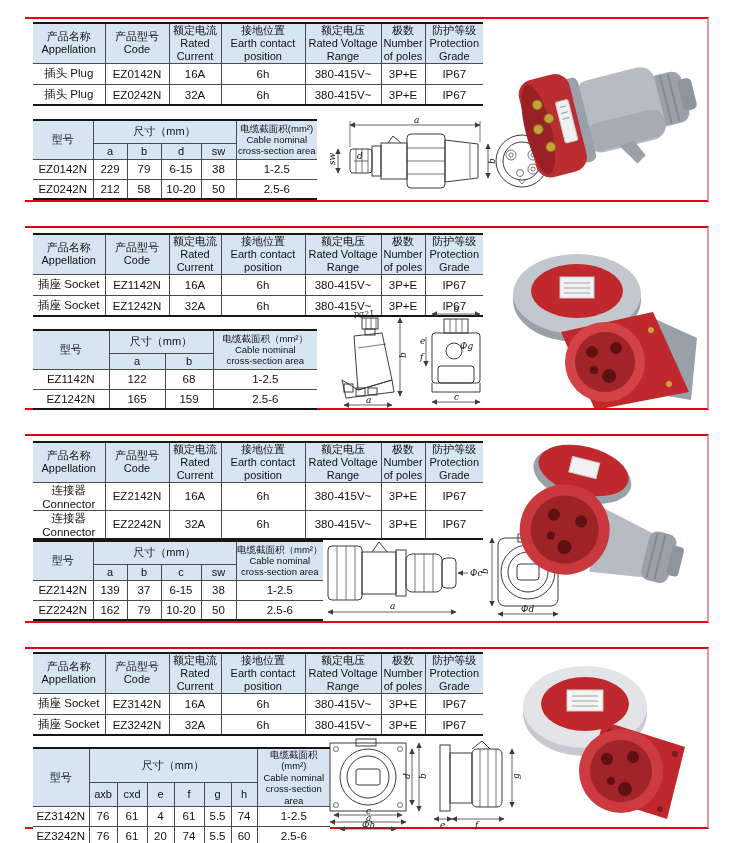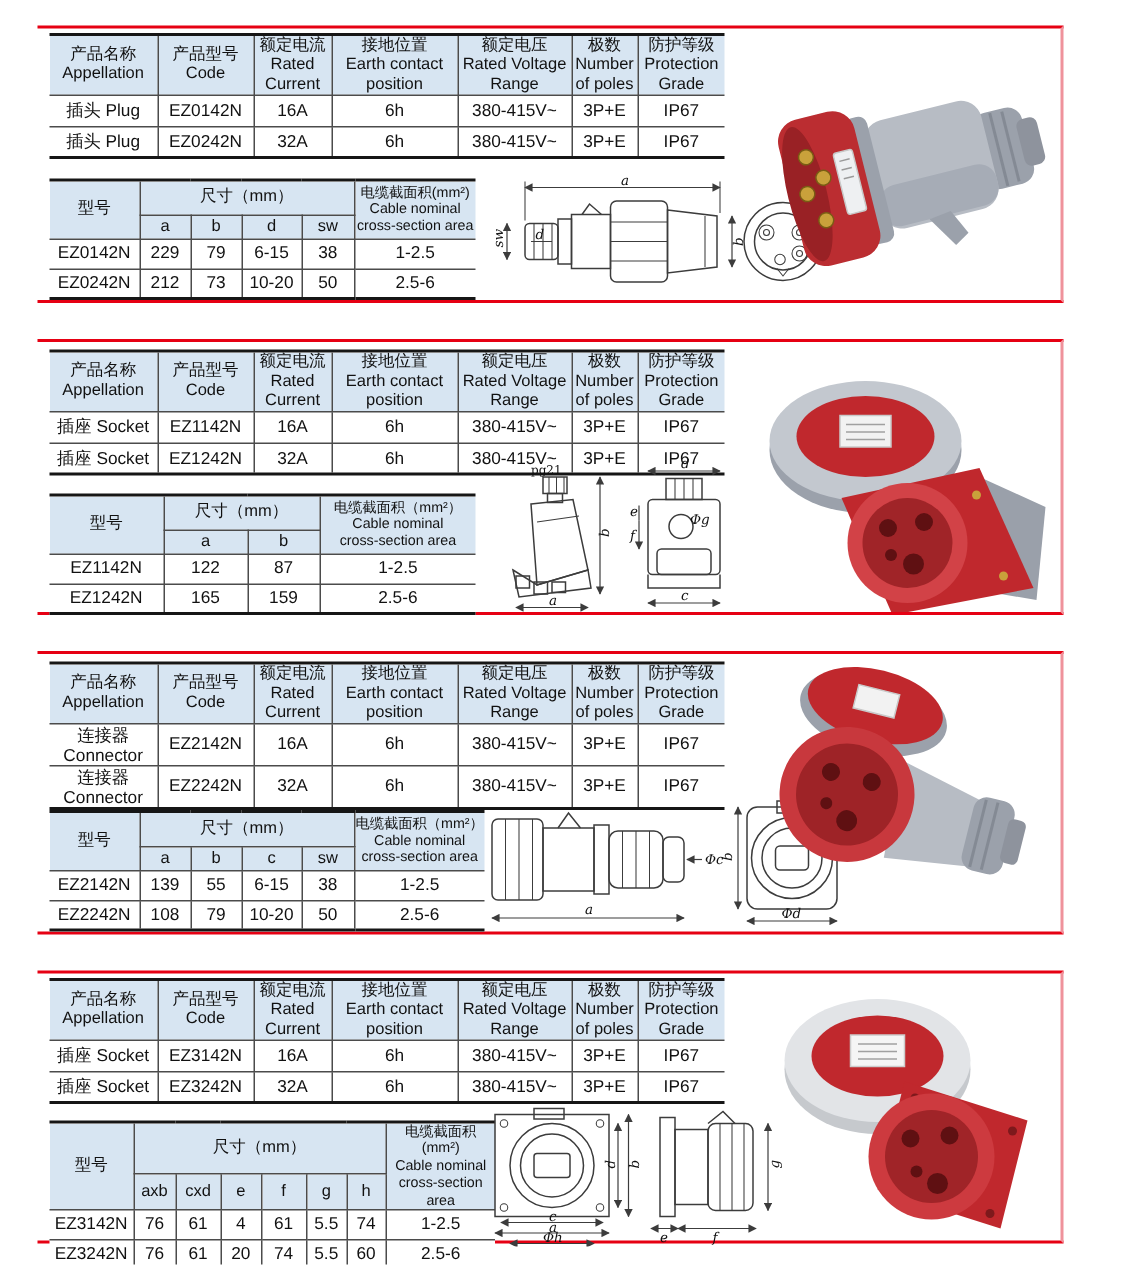--- a/index.html
+++ b/index.html
@@ -130,21 +130,21 @@
           <td>EZ0142N</td>
             <td>229</td>
             <td>79</td>
             <td>6-15</td>
             <td>38</td>
             <td>1-2.5</td>
         </tr>
           <tr>
           <td>EZ0242N</td>
             <td>212</td>
-            <td>73</td>
+            <td>58</td>
             <td>10-20</td>
             <td>50</td>
             <td>2.5-6</td>
         </tr>
         </tbody>
     </table>
 
     <svg class="drawing" style="left:305px;top:96px;" width="220" height="86" viewBox="0 0 220 86">
       <line class="dim" x1="20" y1="10" x2="150" y2="10" marker-start="url(#arw)" marker-end="url(#arw)"></line>
       <line class="lt" x1="20" y1="6" x2="20" y2="32"></line>
@@ -281,21 +281,21 @@
         <tr class="h2">
           <th>a</th>
           <th>b</th>
         </tr>
       </thead>
       <tbody>
 
       <tr>
           <td>EZ1142N</td>
             <td>122</td>
-            <td>87</td>
+            <td>68</td>
             <td>1-2.5</td>
         </tr>
           <tr>
           <td>EZ1242N</td>
             <td>165</td>
             <td>159</td>
             <td>2.5-6</td>
         </tr>
         </tbody>
     </table>
@@ -436,28 +436,28 @@
           <th>b</th>
           <th>c</th>
           <th>sw</th>
         </tr>
       </thead>
       <tbody>
 
       <tr>
           <td>EZ2142N</td>
             <td>139</td>
-            <td>55</td>
+            <td>37</td>
             <td>6-15</td>
             <td>38</td>
             <td>1-2.5</td>
         </tr>
           <tr>
           <td>EZ2242N</td>
-            <td>108</td>
+            <td>162</td>
             <td>79</td>
             <td>10-20</td>
             <td>50</td>
             <td>2.5-6</td>
         </tr>
         </tbody>
     </table>
 
     <svg class="drawing" style="left:295px;top:92px;" width="240" height="92" viewBox="0 0 240 92">
       <rect class="ln" x="8" y="18" width="34" height="54" rx="4"></rect>

